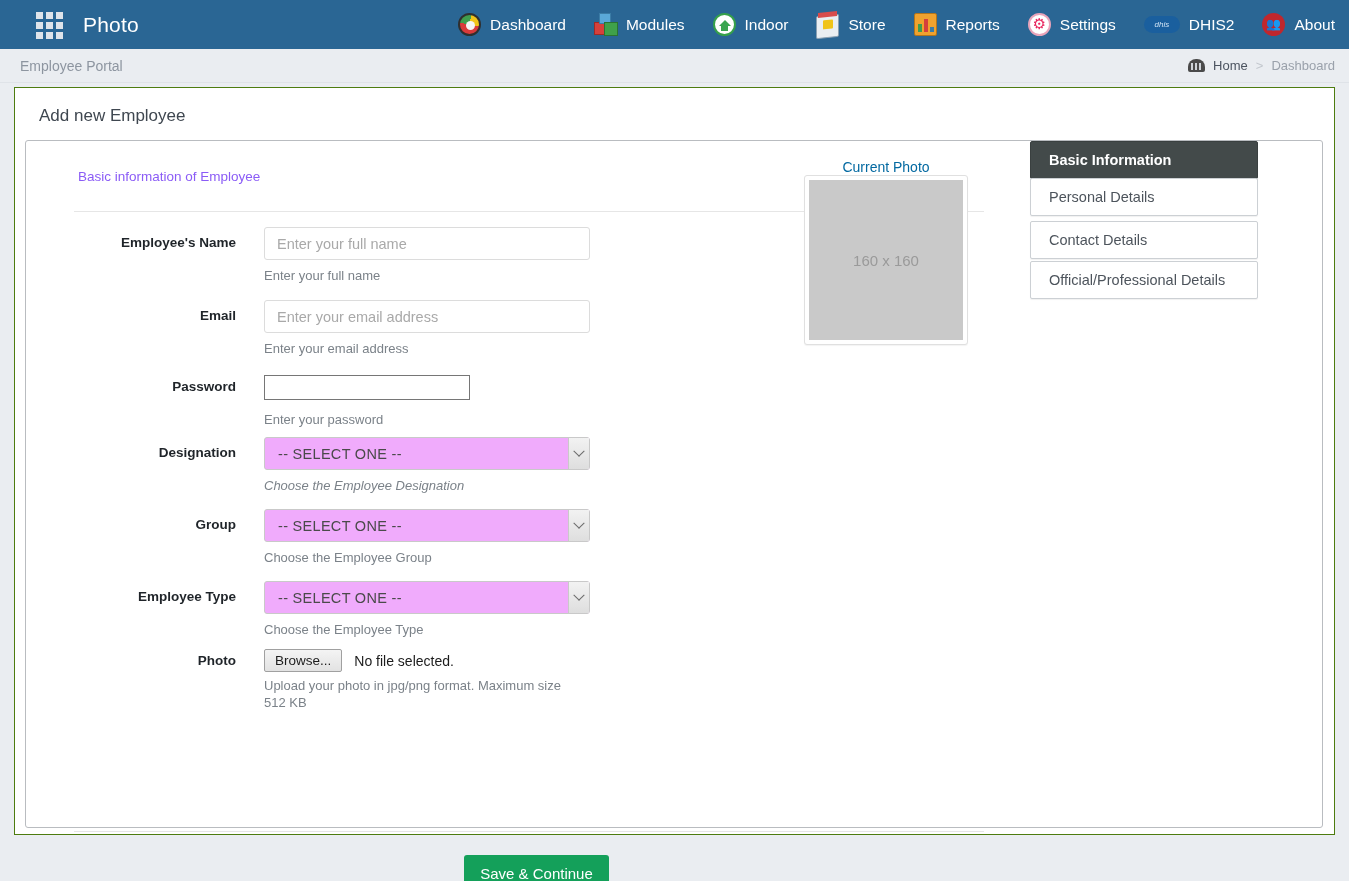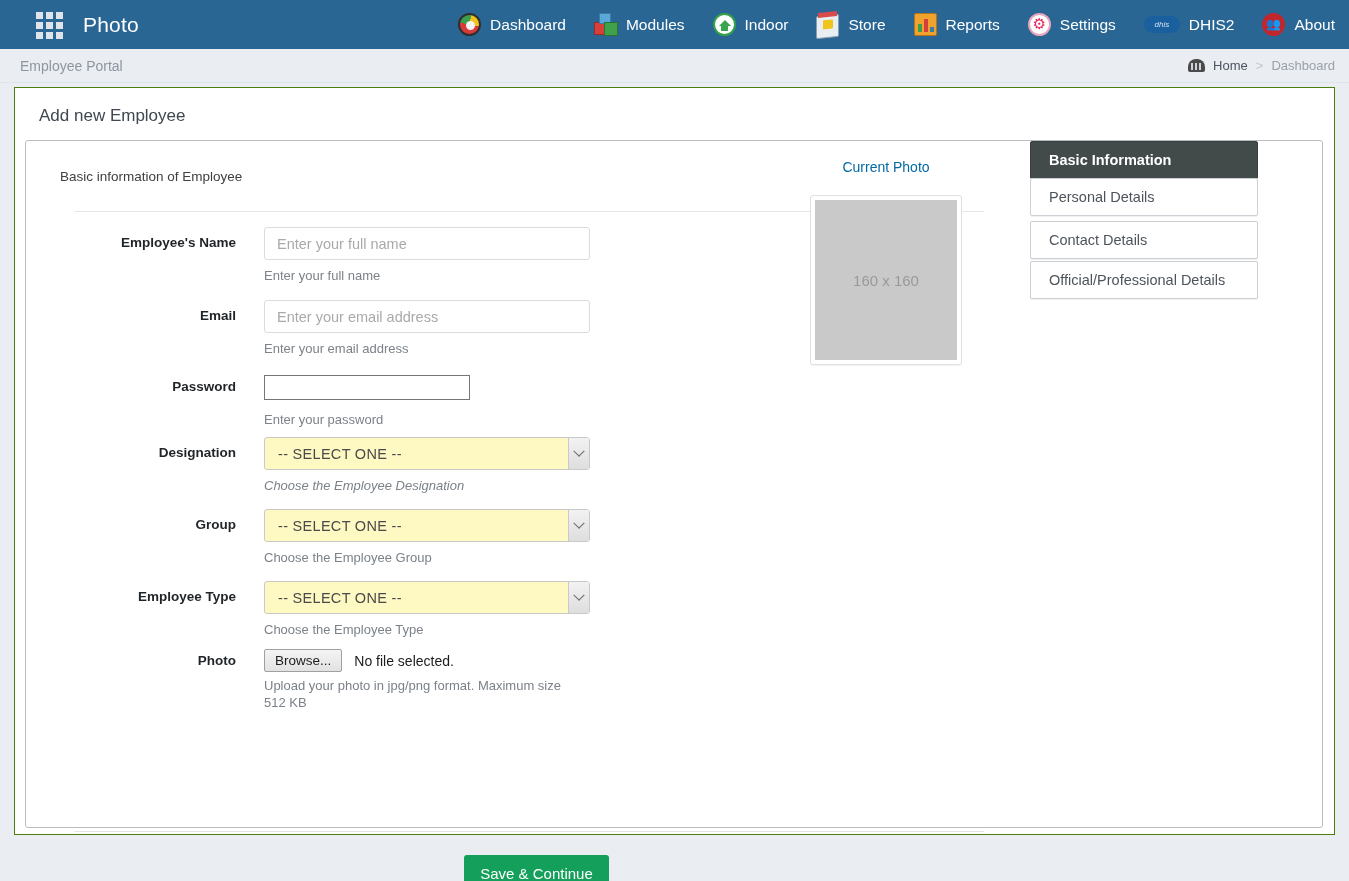--- a/index.html
+++ b/index.html
@@ -220,23 +220,23 @@
     position: absolute;
     left: 10px; top: 52px;
     width: 1298px;
     height: 688px;
     background: #ffffff;
     border: 1px solid #b9bcc0;
     border-radius: 3px;
   }
   #panel-heading {
     position: absolute;
-    left: 34px; top: 28px;
+    left: 52px; top: 28px;
     font-size: 13.5px;
-    color: #404040;
+    color: #8b5cf6;
   }
   .hr {
     position: absolute;
     left: 48px;
     width: 910px;
     height: 1px;
     background: #e6e6e6;
   }
   #hr-top { top: 70px; }
   #hr-bottom { top: 690px; }
@@ -279,21 +279,21 @@
     border-radius: 0;
     background: #ffffff;
     font-size: 14px;
     outline: none;
     font-family: "Liberation Sans", sans-serif;
   }
   .selwrap {
     width: 326px; height: 33px;
     border: 1px solid #c9c9c9;
     border-radius: 3px;
-    background: #fef9c3;
+    background: #f0abfc;
     display: flex;
     align-items: center;
     position: relative;
     cursor: pointer;
   }
   .selwrap .selval {
     padding-left: 13px;
     font-size: 14.5px;
     color: #4a4a4a;
     letter-spacing: .3px;
@@ -335,22 +335,22 @@
     position: absolute;
     left: 750px; top: 18px;
     width: 220px;
     text-align: center;
   }
   #photo-caption {
     font-size: 14px;
     color: #0369a1;
   }
   #photo-frame {
-    margin: 20px auto 0;
-    width: 152px; height: 170px;
+    margin: 0 auto 0;
+    width: 164px; height: 170px;
     border: 1px solid #e0e0e0;
     border-radius: 3px;
     background: #ffffff;
     padding: 4px;
     box-shadow: 0 1px 1px rgba(0,0,0,.05);
   }
   #photo-box {
     width: 100%; height: 100%;
     background: #c9c9c9;
     display: flex;

